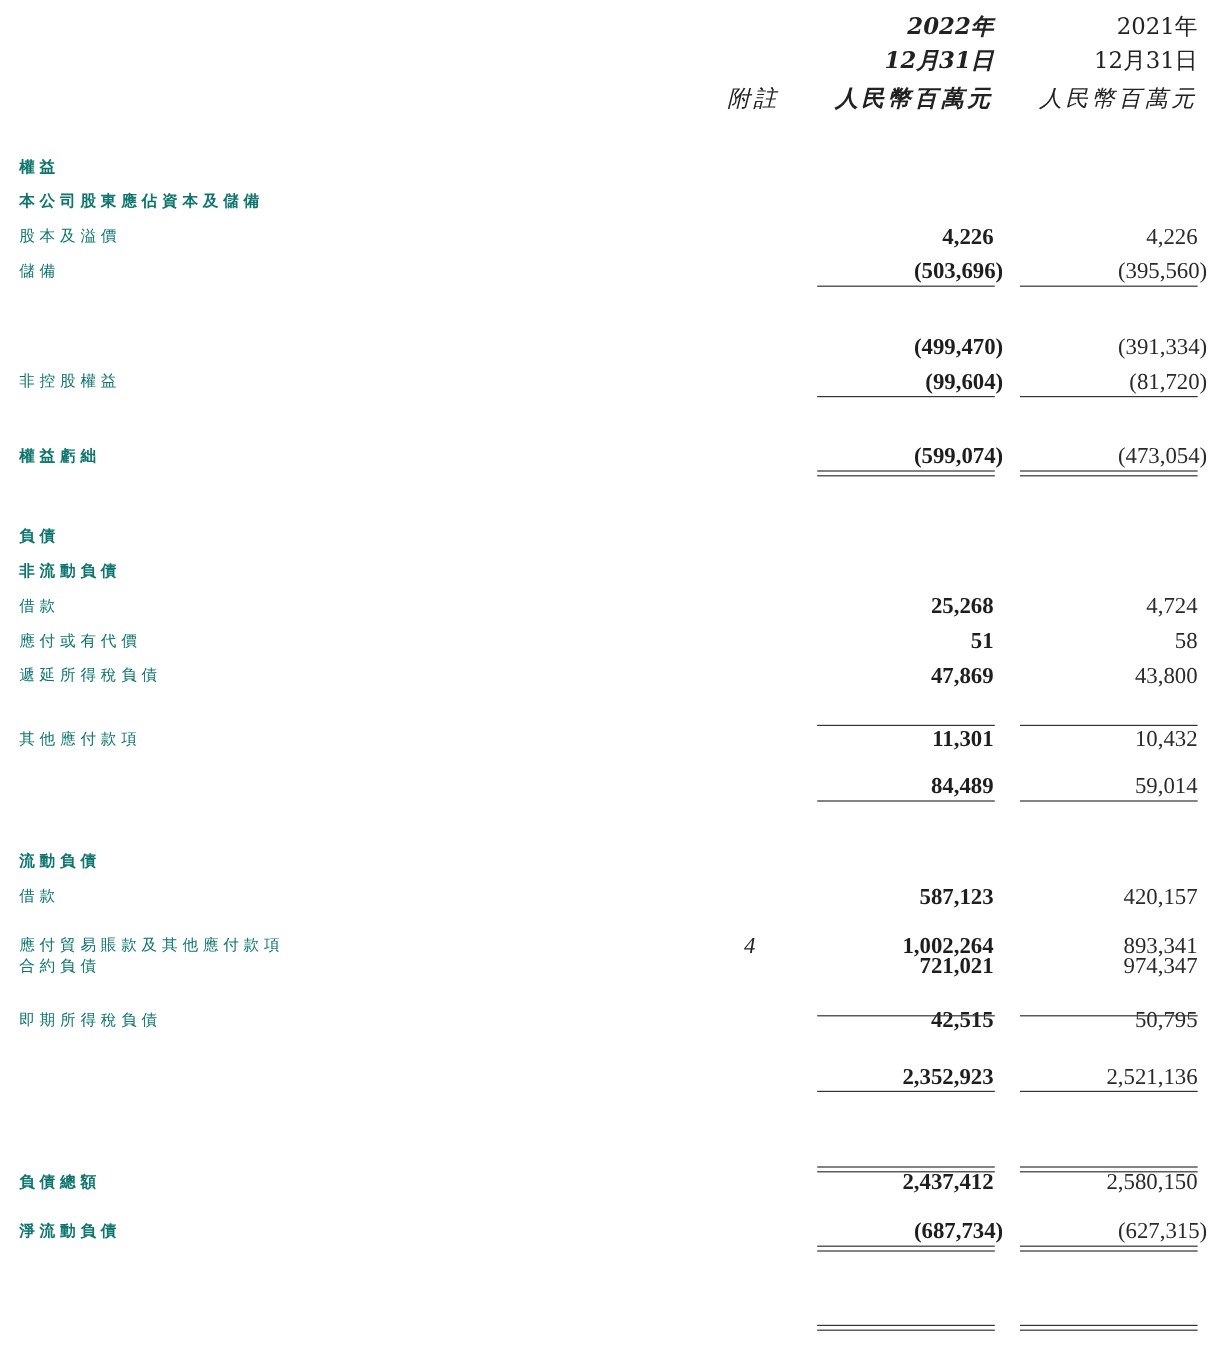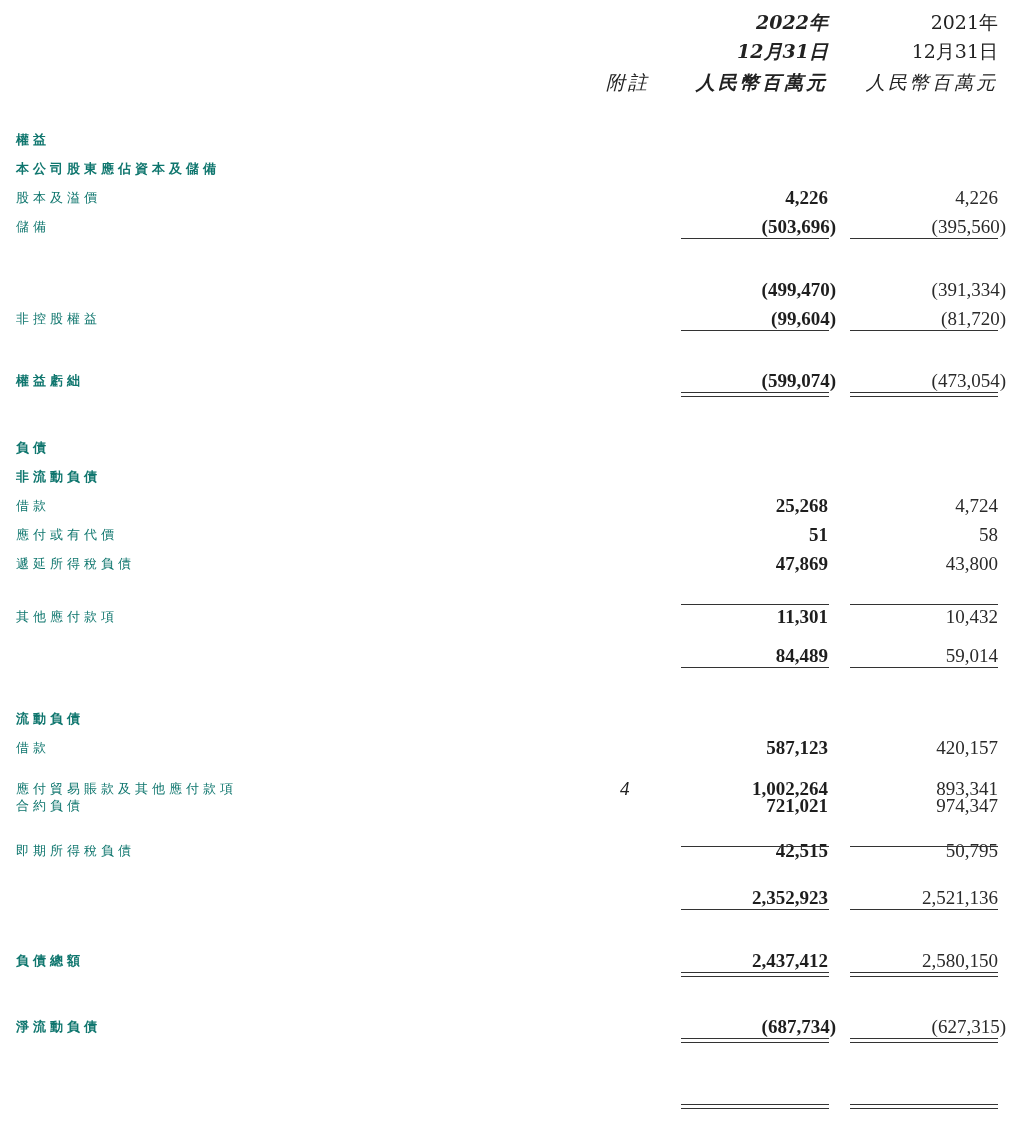--- a/index.html
+++ b/index.html
@@ -153,21 +153,21 @@
   <div class="ul ul22" style="top:846px;"></div>
   <div class="ul ul21" style="top:846px;"></div>
 
   <div class="row" style="top:884px;">
     <span class="v v22">2,352,923</span>
     <span class="v v21">2,521,136</span>
   </div>
   <div class="ul ul22" style="top:909px;"></div>
   <div class="ul ul21" style="top:909px;"></div>
 
-  <div class="row" style="top:947px;text-decoration:underline;">
+  <div class="row" style="top:972px;text-decoration:underline;">
     <span class="lbl bold">負債總額</span>
     <span class="v v22">2,437,412</span>
     <span class="v v21">2,580,150</span>
   </div>
   <div class="ul d ul22" style="top:972px;"></div>
   <div class="ul d ul21" style="top:972px;"></div>
 
   <div class="row" style="top:1013px;">
     <span class="lbl bold">淨流動負債</span>
     <span class="v v22 neg22">(687,734)</span>

